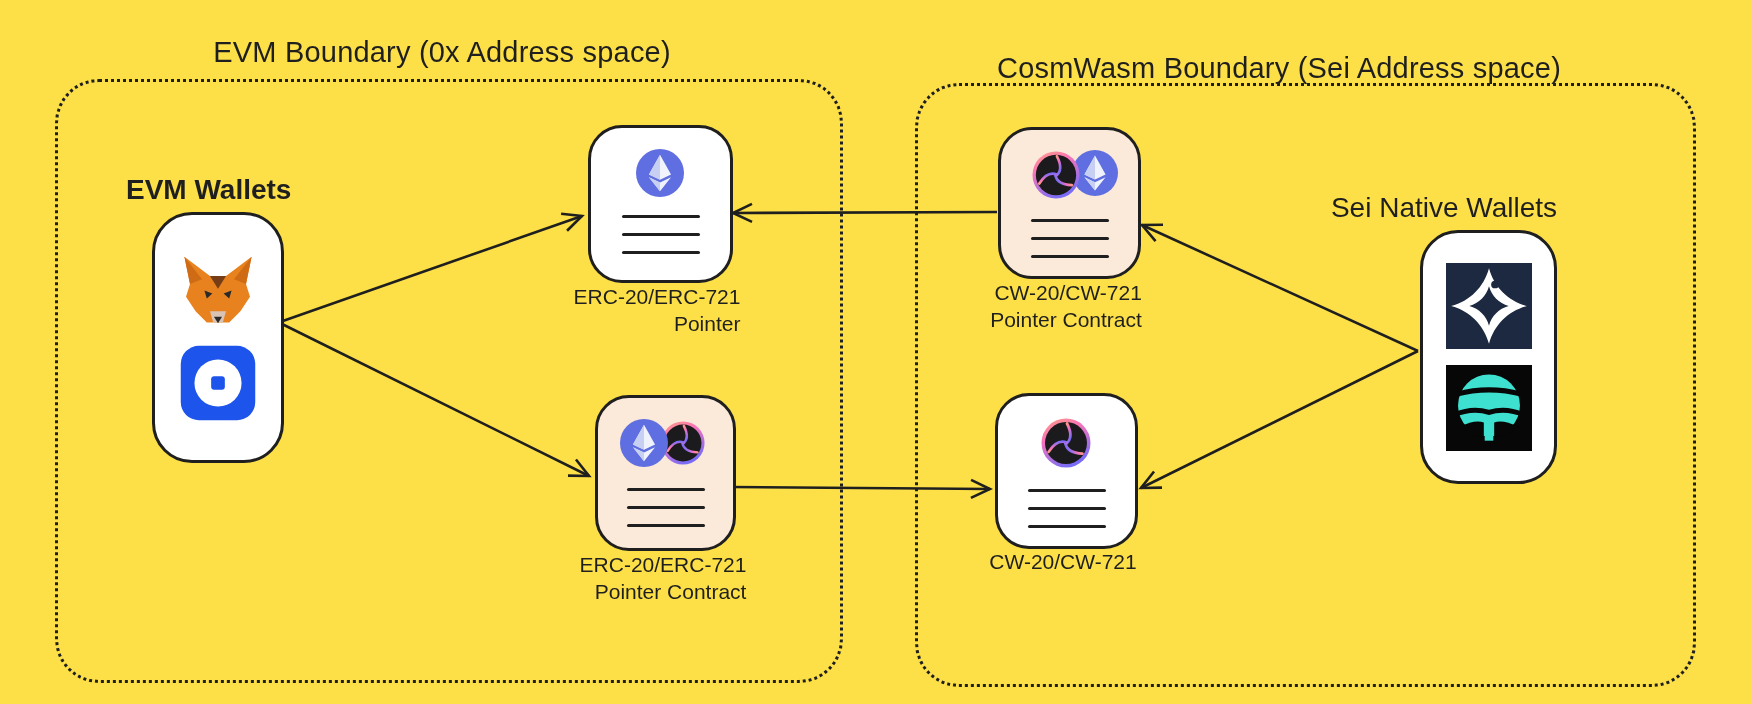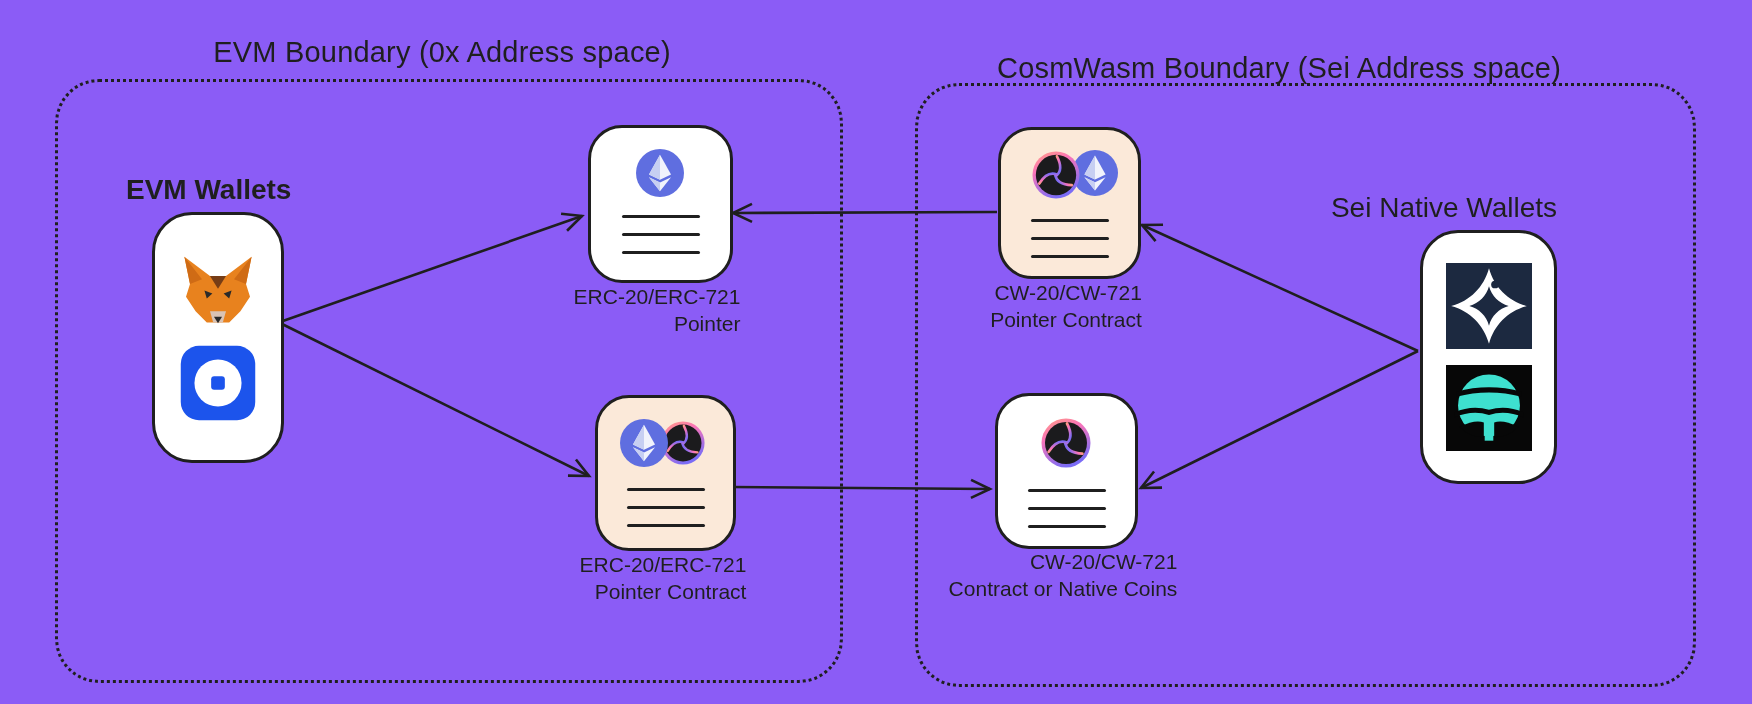--- a/index.html
+++ b/index.html
@@ -1,17 +1,17 @@
 <!DOCTYPE html>
 <html style="--ink: #1f1f1f; --pointer-bg: #fbe9d9; --node-bg: #ffffff; --eth-blue: #5f6ee0; --coinbase-blue: #1c54ec; --compass-navy: #1c2940; --fin-black: #070707; --fin-teal: #3ee0cf; --sei-dark: #1b1b1d; --metamask-orange: #e8821e;"><head>
 <meta charset="utf-8">
 <style>
   html,body{margin:0;padding:0;background:#fff;}
   #canvas{
-    position:relative;width:1752px;height:704px;background:#8b5cf6;overflow:hidden;
+    position:relative;width:1752px;height:704px;background:#fde047;overflow:hidden;
     font-family:"Liberation Sans","DejaVu Sans",sans-serif;color:var(--ink,#1f1f1f);
   }
   .boundary{position:absolute;border:3px dotted var(--ink,#1f1f1f);border-radius:44px;background:transparent;}
   .boundary-title{position:absolute;font-size:29px;white-space:nowrap;transform:translateX(-50%);letter-spacing:.2px;}
   .wallet-label{position:absolute;font-size:28px;white-space:nowrap;}
   .wallet-box{position:absolute;border:3px solid var(--ink,#1f1f1f);border-radius:40px;background:#fff;
     display:flex;flex-direction:column;align-items:center;justify-content:center;gap:16px;}
   .node{position:absolute;border:3px solid var(--ink,#1f1f1f);border-radius:34px;background:var(--node-bg,#fff);}
   .node.pointer{background:var(--pointer-bg,#fbe9d9);}
   .icon-layer{position:absolute;left:0;top:0;width:100%;height:100%;}
@@ -176,21 +176,20 @@
       </svg>
       <div class="doc-lines" style="top:93px;">
         <div class="doc-line"></div>
           <div class="doc-line"></div>
           <div class="doc-line"></div>
       </div>
     </div>
   </div>
   <div class="node-label" style="left:1063px;top:548px;">
     <div>CW-20/CW-721</div>
-    <div>Contract or Native Coins</div>
   </div>
 
   <div class="wallet-label" style="left:1444px;top:192px;transform:translateX(-50%);">Sei Native Wallets</div>
 
   <div class="wallet-box" style="left:1420px;top:230px;width:131px;height:248px;border-radius:38px;">
 
     <svg width="86" height="86" viewBox="0 0 100 100">
       <rect width="100" height="100" fill="var(--compass-navy)"></rect>
       <path d="M50,6 C56,28 72,44 94,50 C72,56 56,72 50,94 C44,72 28,56 6,50 C28,44 44,28 50,6 Z" fill="#ffffff"></path>
       <path d="M50,6 C56,28 72,44 94,50 C72,56 56,72 50,94 C44,72 28,56 6,50 C28,44 44,28 50,6 Z" fill="var(--compass-navy)" transform="translate(50,50) scale(0.52) translate(-50,-50)"></path>

